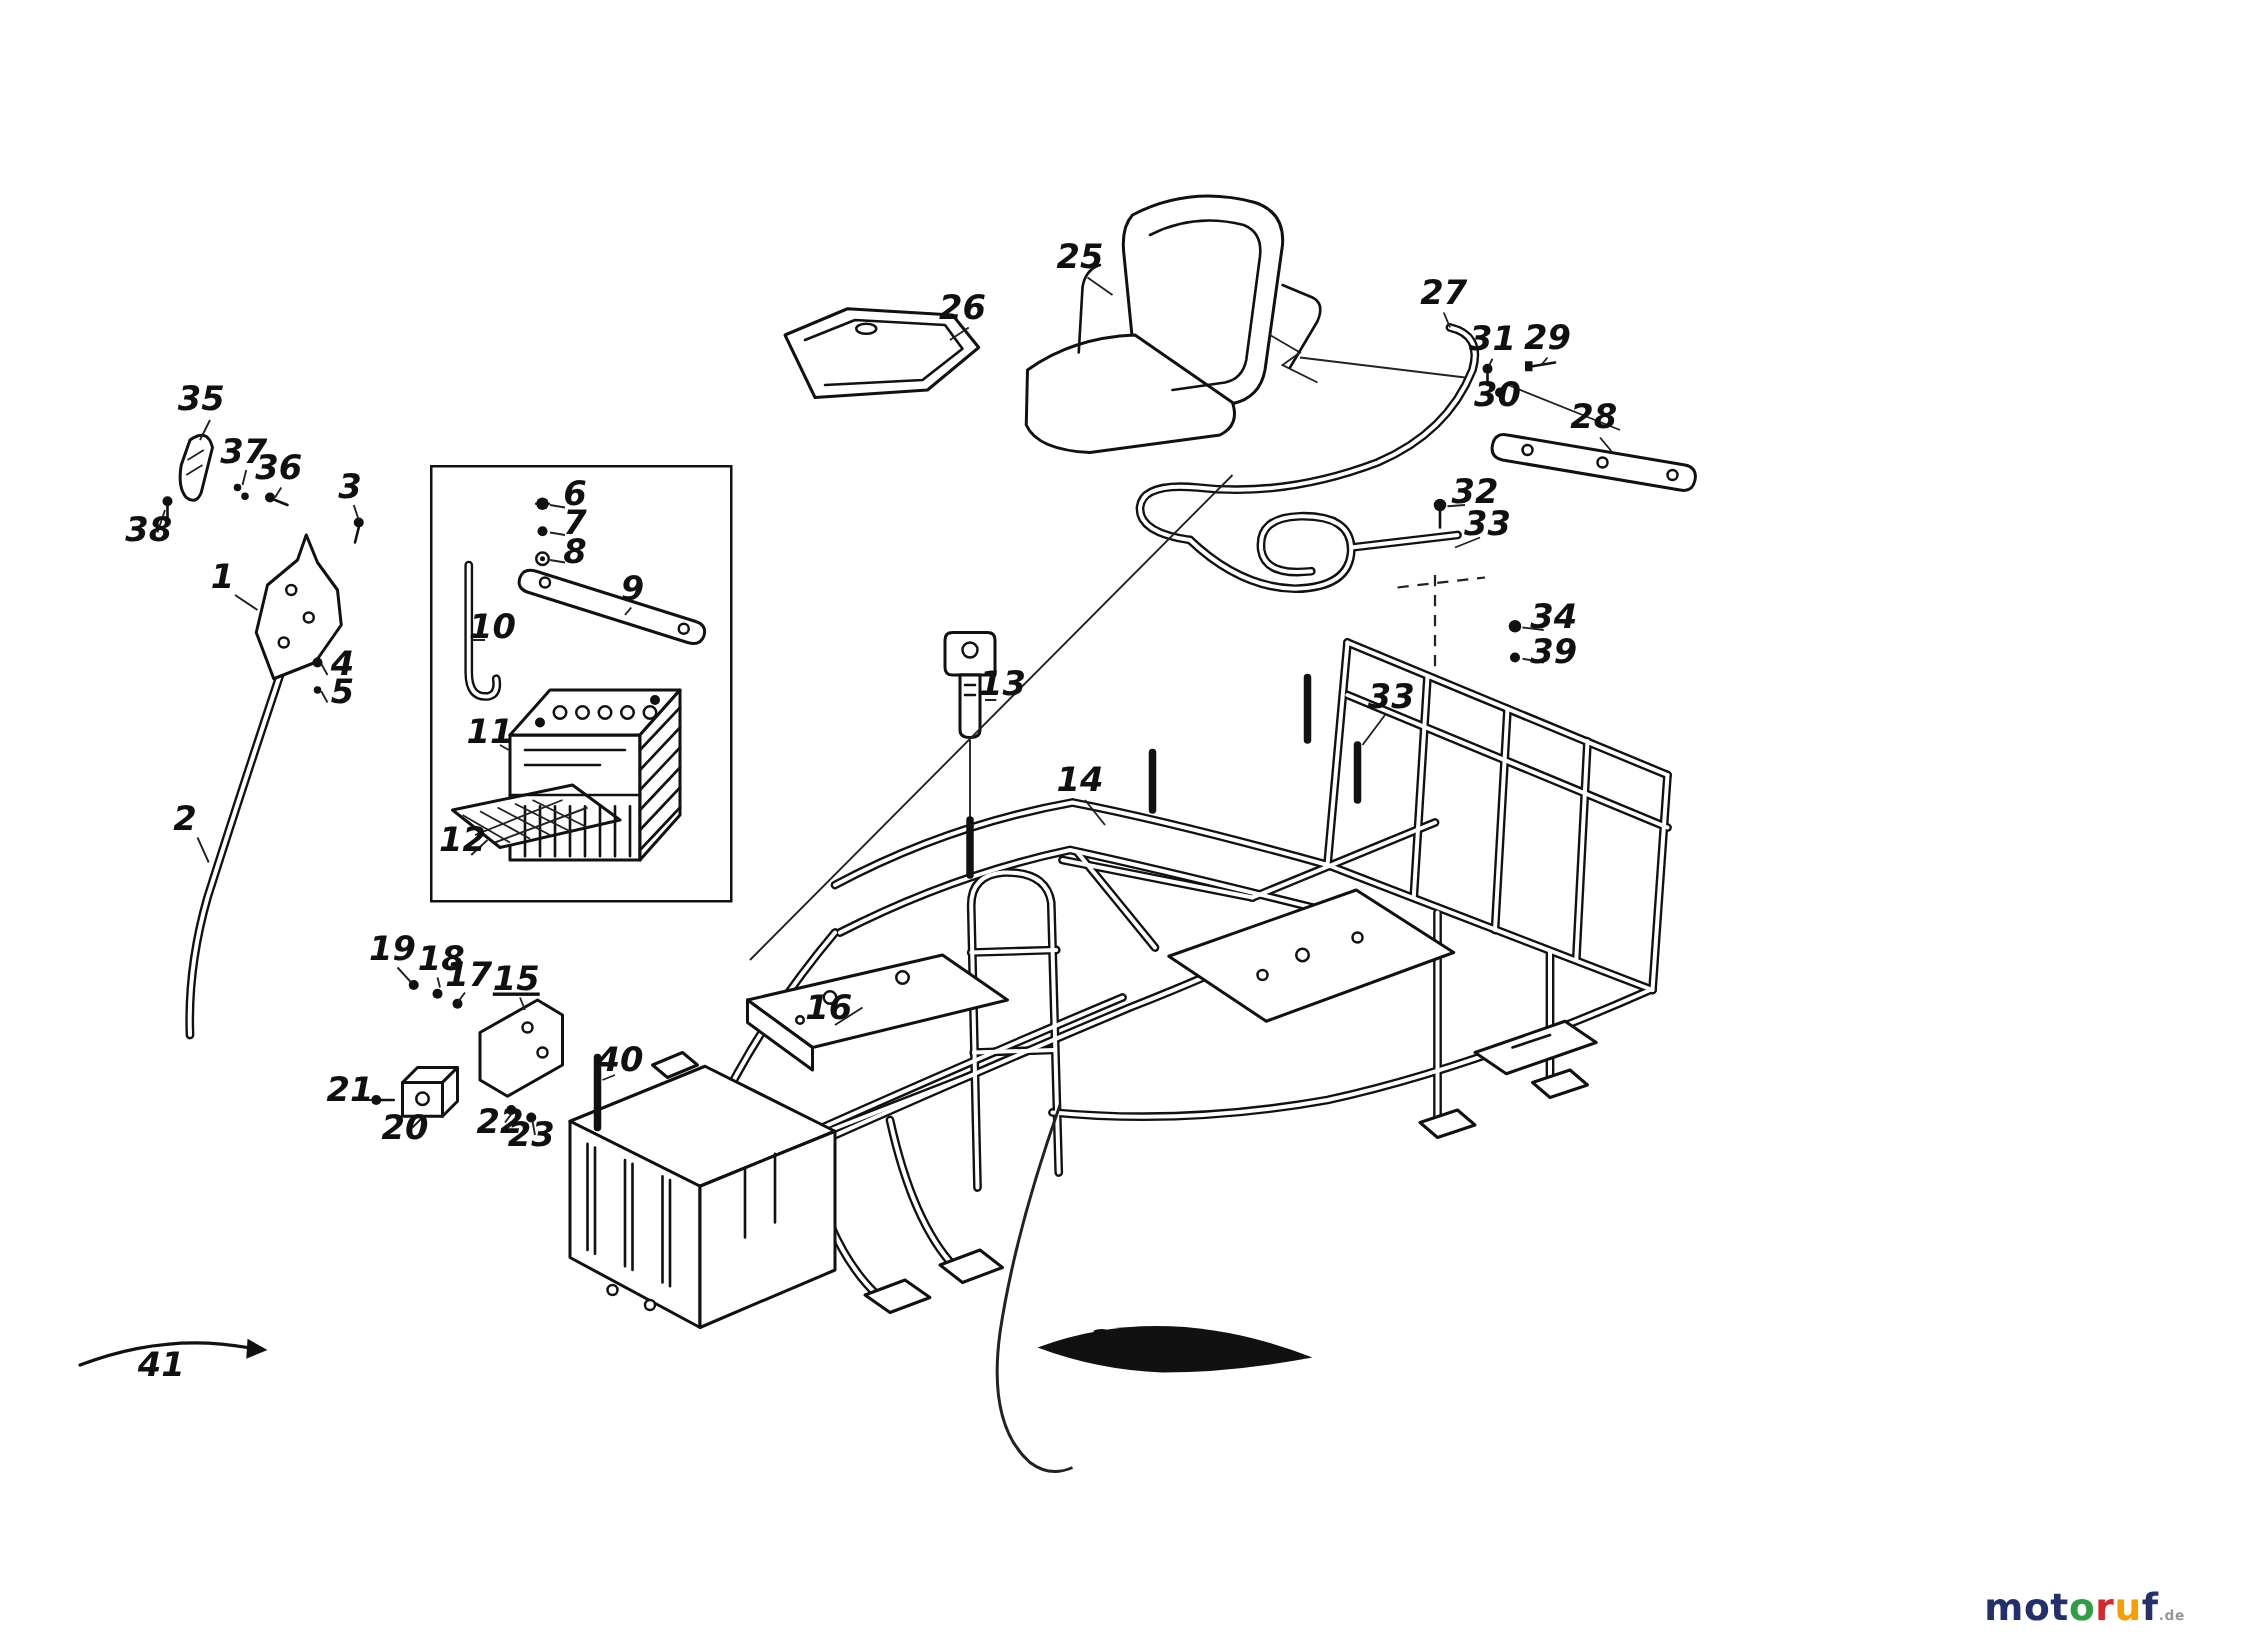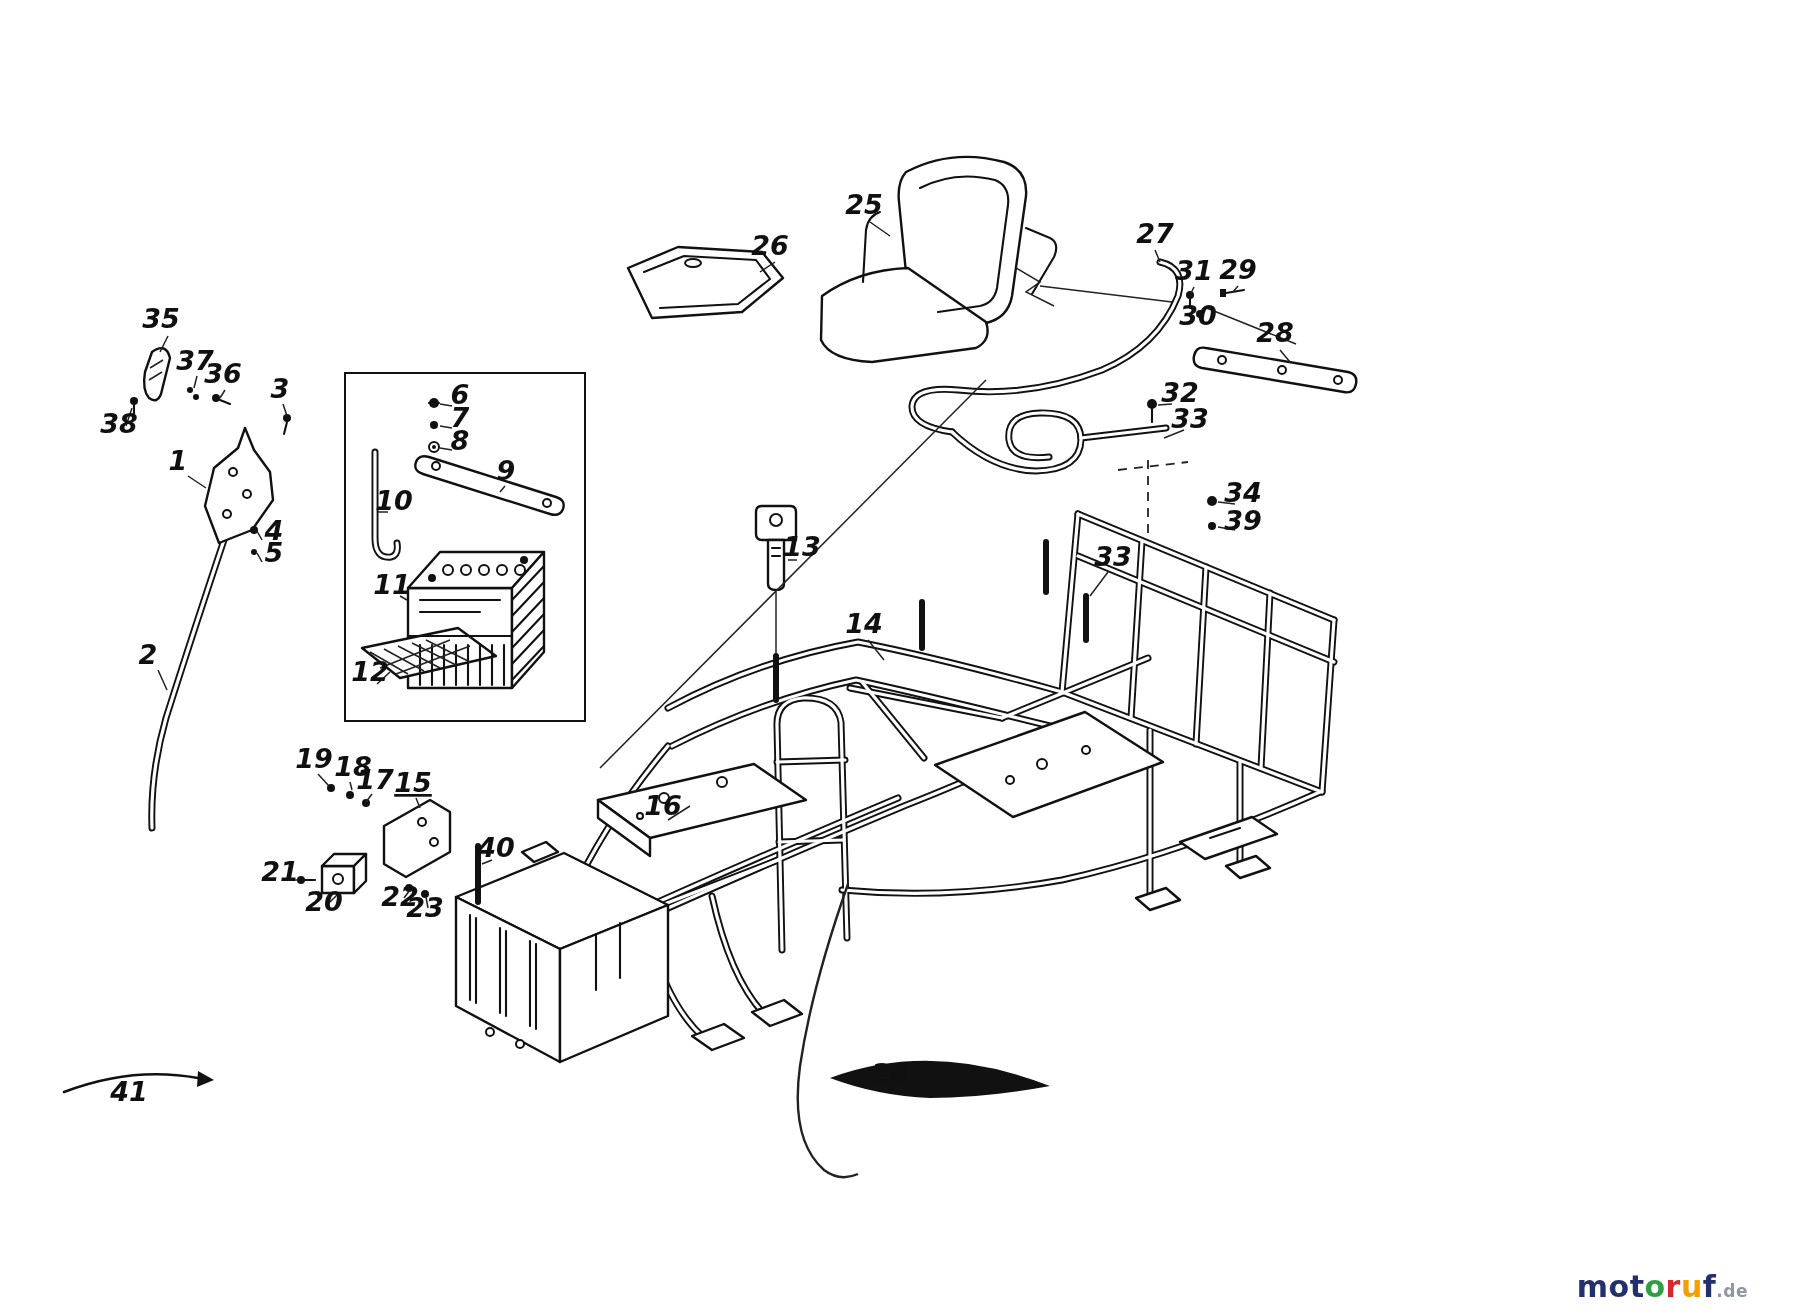--- a/index.html
+++ b/index.html
@@ -14,21 +14,21 @@
   .dash{fill:none;stroke:#222;stroke-width:1.8;stroke-dasharray:9 7;}
   .dot{fill:#111;}
   .holl{fill:#fff;stroke:#111;stroke-width:2;}
   .pin{fill:none;stroke:#111;stroke-width:6;stroke-linecap:round;}
   .blackfill{fill:#111;stroke:none;}
   .part-label{font-family:"DejaVu Sans",sans-serif;font-style:italic;font-weight:700;
               font-size:27px;fill:#101010;text-anchor:middle;}
   .underline{text-decoration:underline;}
   .wm{position:absolute;right:52px;bottom:10px;font-weight:700;font-size:30px;
       font-family:"DejaVu Sans",sans-serif;letter-spacing:.5px;user-select:none;}
-  .wm .de{font-size:17px;vertical-align:baseline;}
+  .wm .de{font-size:11px;vertical-align:baseline;}
 </style>
 </head>
 <body>
 
 <div class="stage">
 
 <svg width="1800" height="1314" viewBox="0 0 1800 1314">
 
   <defs>
     <g id="tubes">

